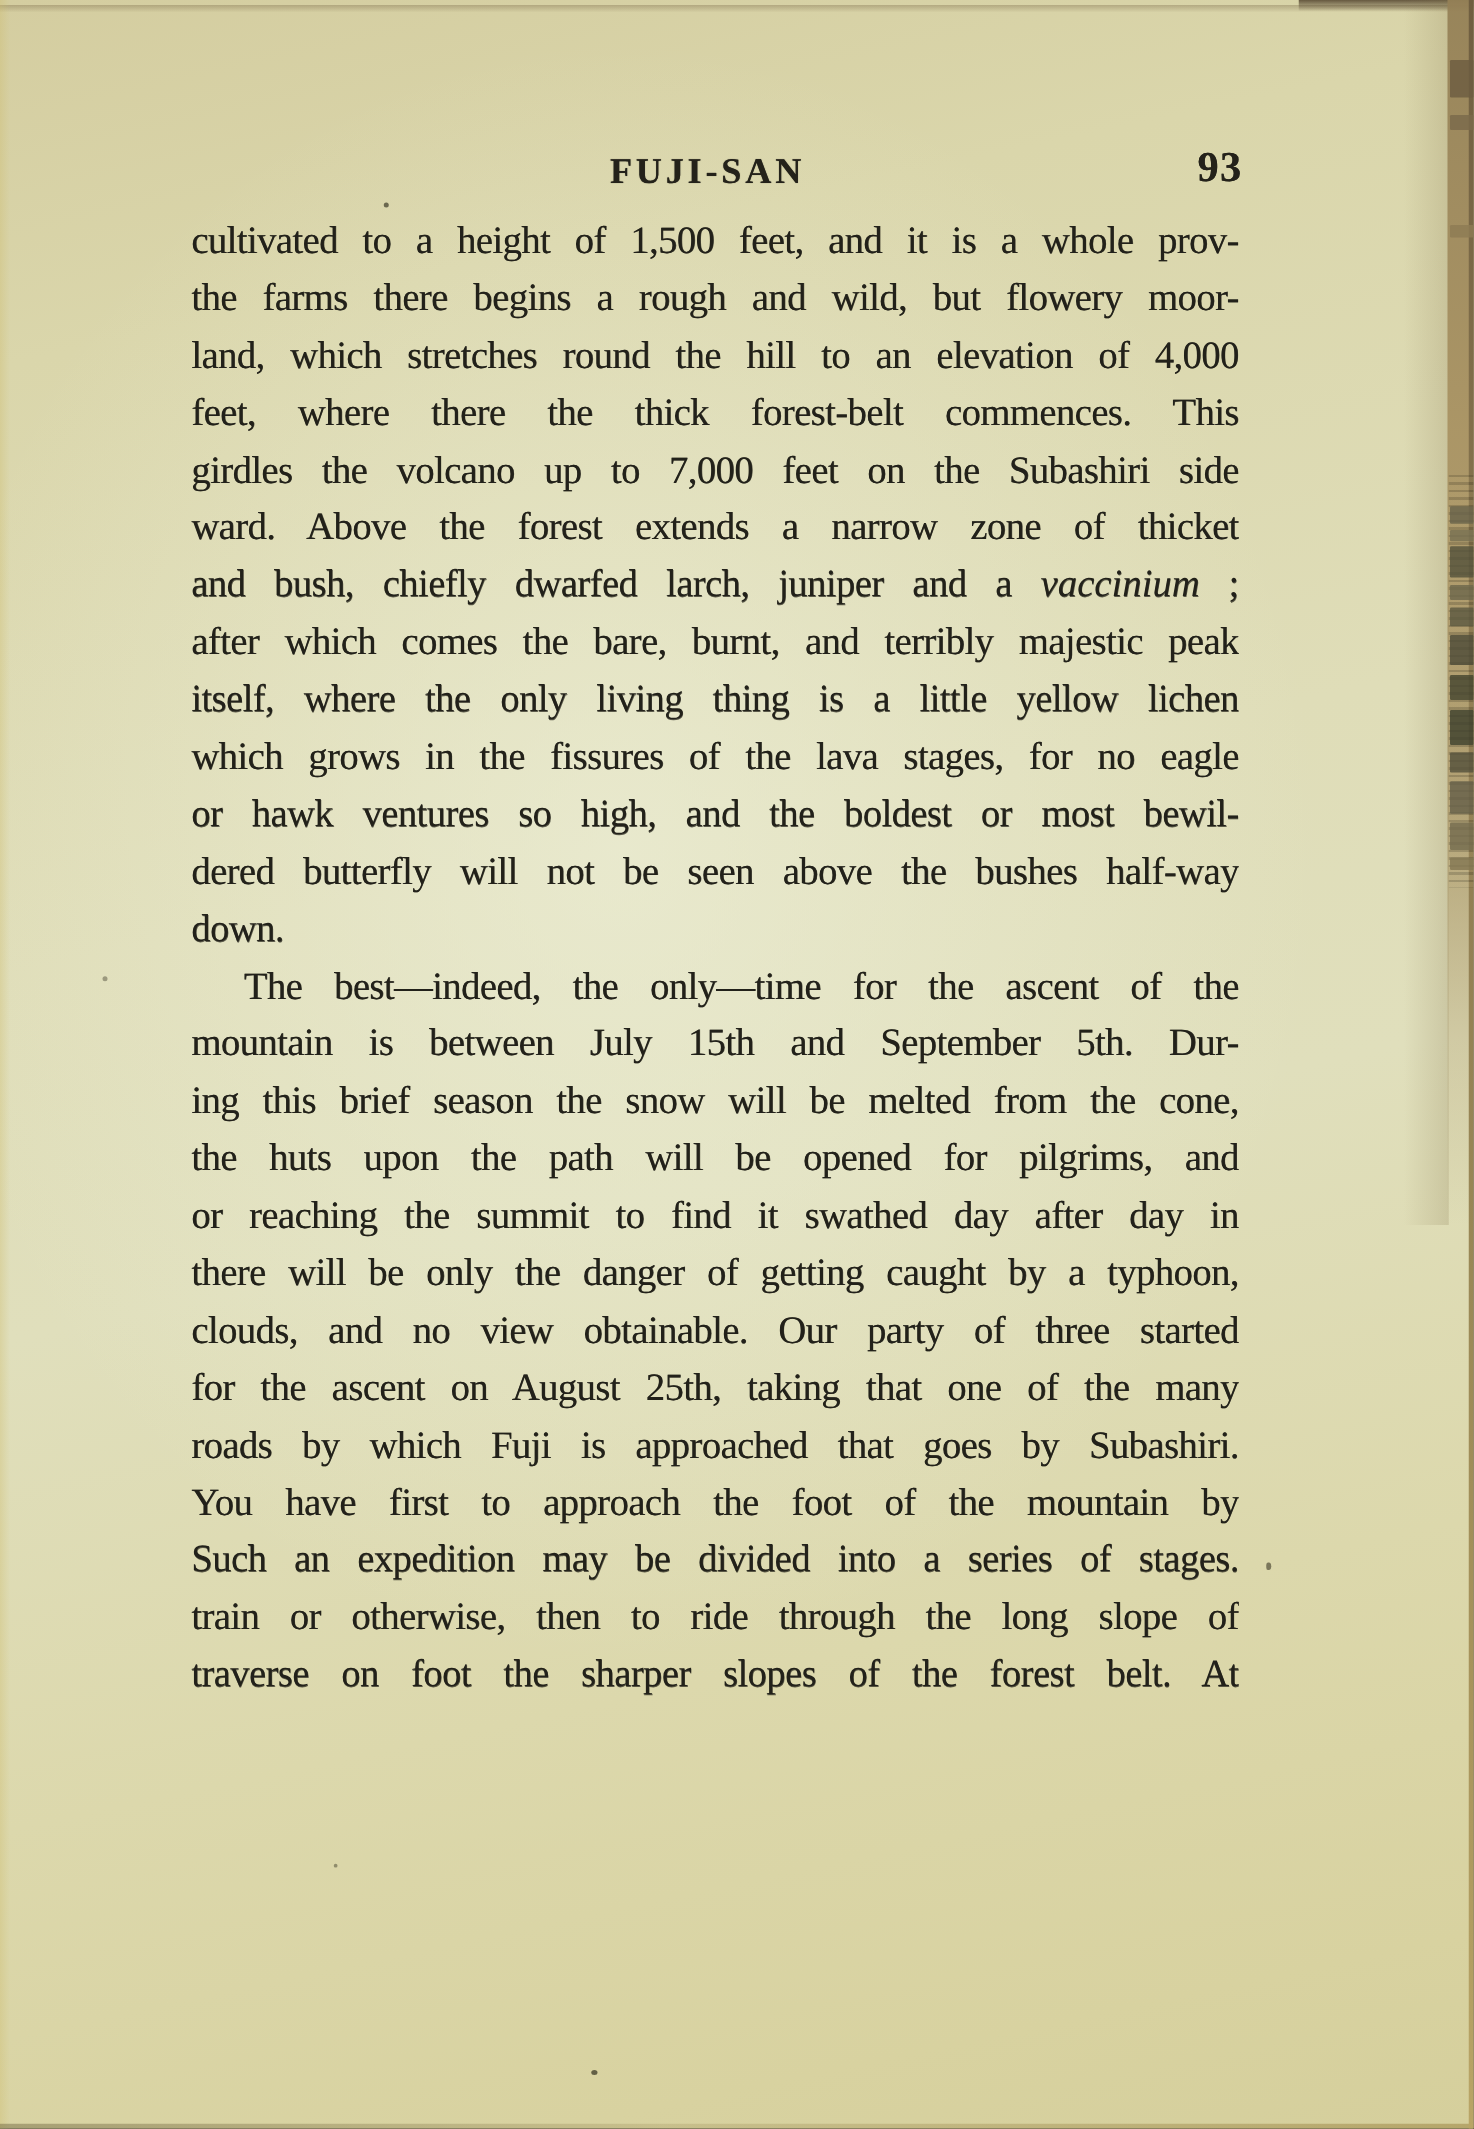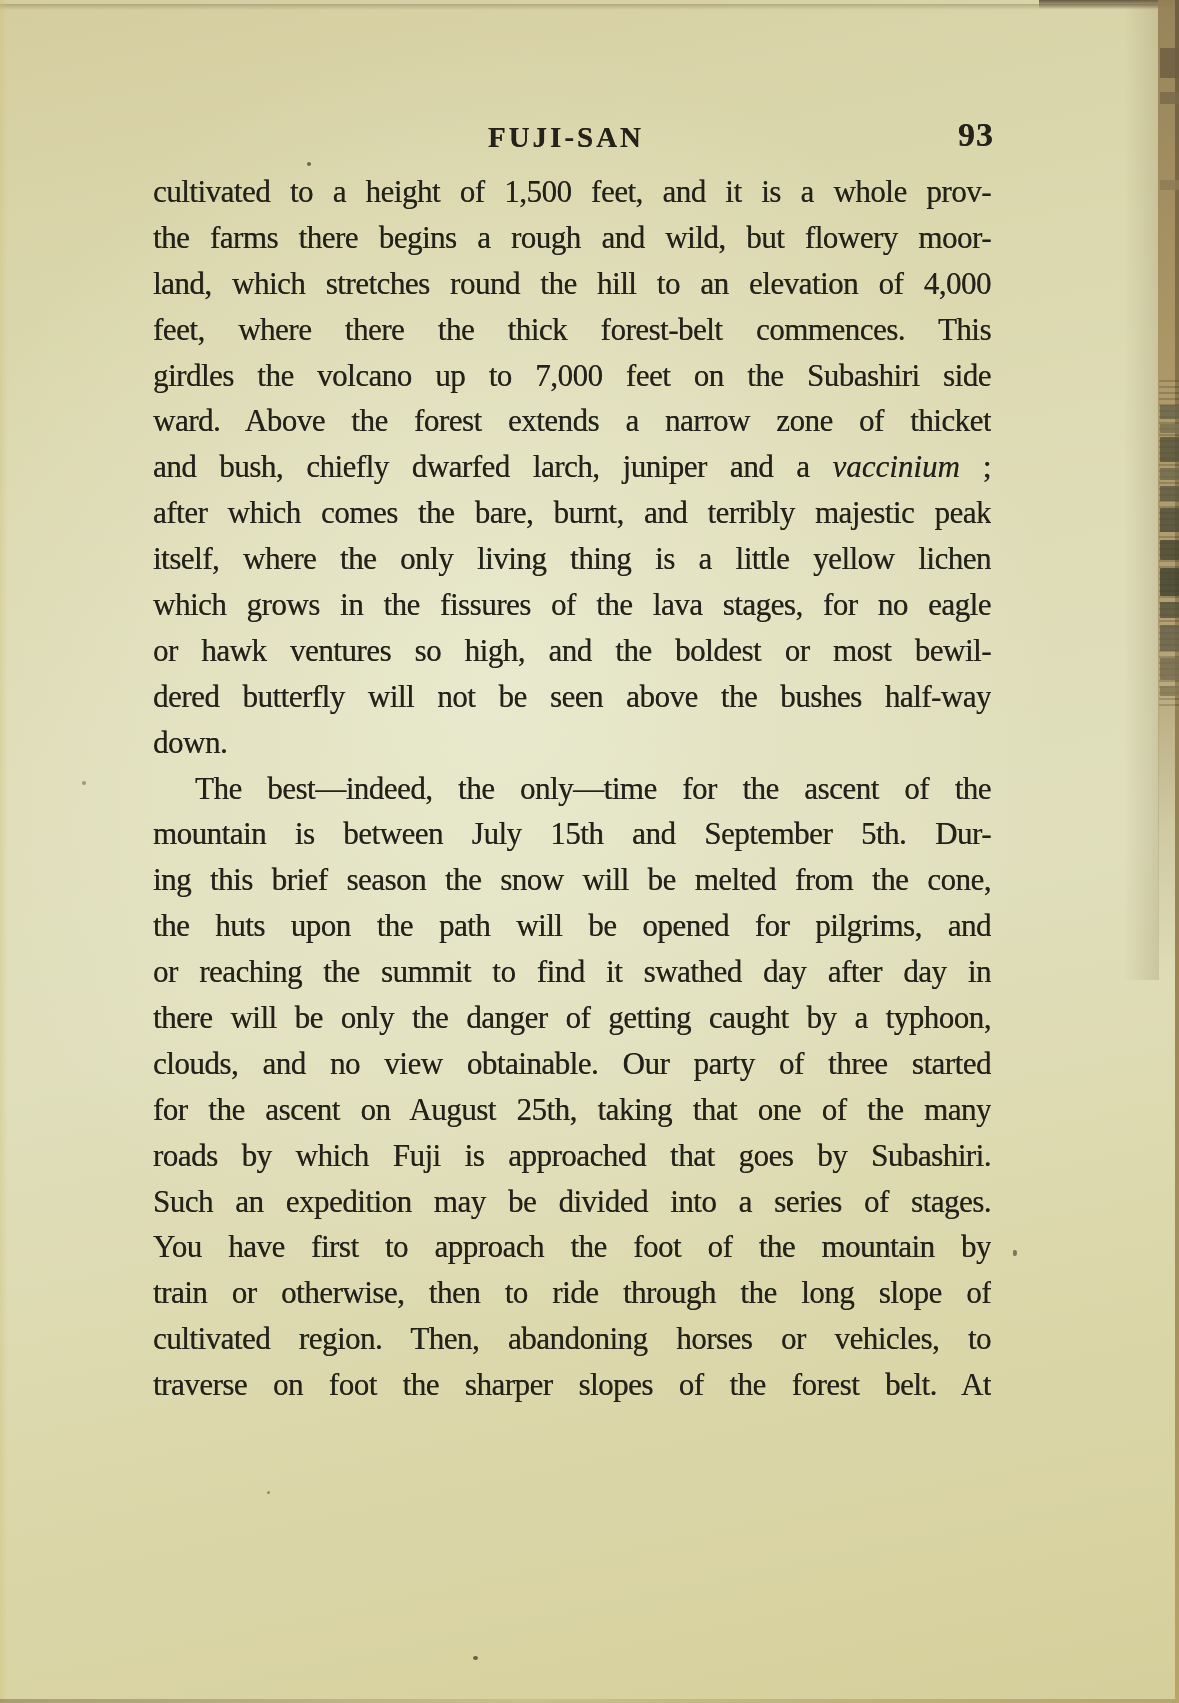--- a/index.html
+++ b/index.html
@@ -79,24 +79,23 @@
       <div class="line endline">down.</div>
       <div class="line indent">The best—indeed, the only—time for the ascent of the</div>
       <div class="line">mountain is between July 15th and September 5th.  Dur-</div>
       <div class="line">ing this brief season the snow will be melted from the cone,</div>
       <div class="line">the huts upon the path will be opened for pilgrims, and</div>
       <div class="line">or reaching the summit to find it swathed day after day in</div>
       <div class="line">there will be only the danger of getting caught by a typhoon,</div>
       <div class="line">clouds, and no view obtainable.  Our party of three started</div>
       <div class="line">for the ascent on August 25th, taking that one of the many</div>
       <div class="line">roads by which Fuji is approached that goes by Subashiri.</div>
+      <div class="line">You have first to approach the foot of the mountain by</div>
       <div class="line">Such an expedition may be divided into a series of stages.</div>
-      <div class="line">You have first to approach the foot of the mountain by</div>
       <div class="line">train or otherwise, then to ride through the long slope of</div>
-      <div class="line">cultivated region.  Then, abandoning horses or vehicles, to</div>
       <div class="line">traverse on foot the sharper slopes of the forest belt.  At</div>
     </div>
 
   <div class="top-edge"></div>
   <div class="top-edge-fade"></div>
   <div class="corner-tr"></div>
   <div class="left-edge"></div>
   <div class="right-shade"></div>
   <div class="bottom-edge"></div>
 

